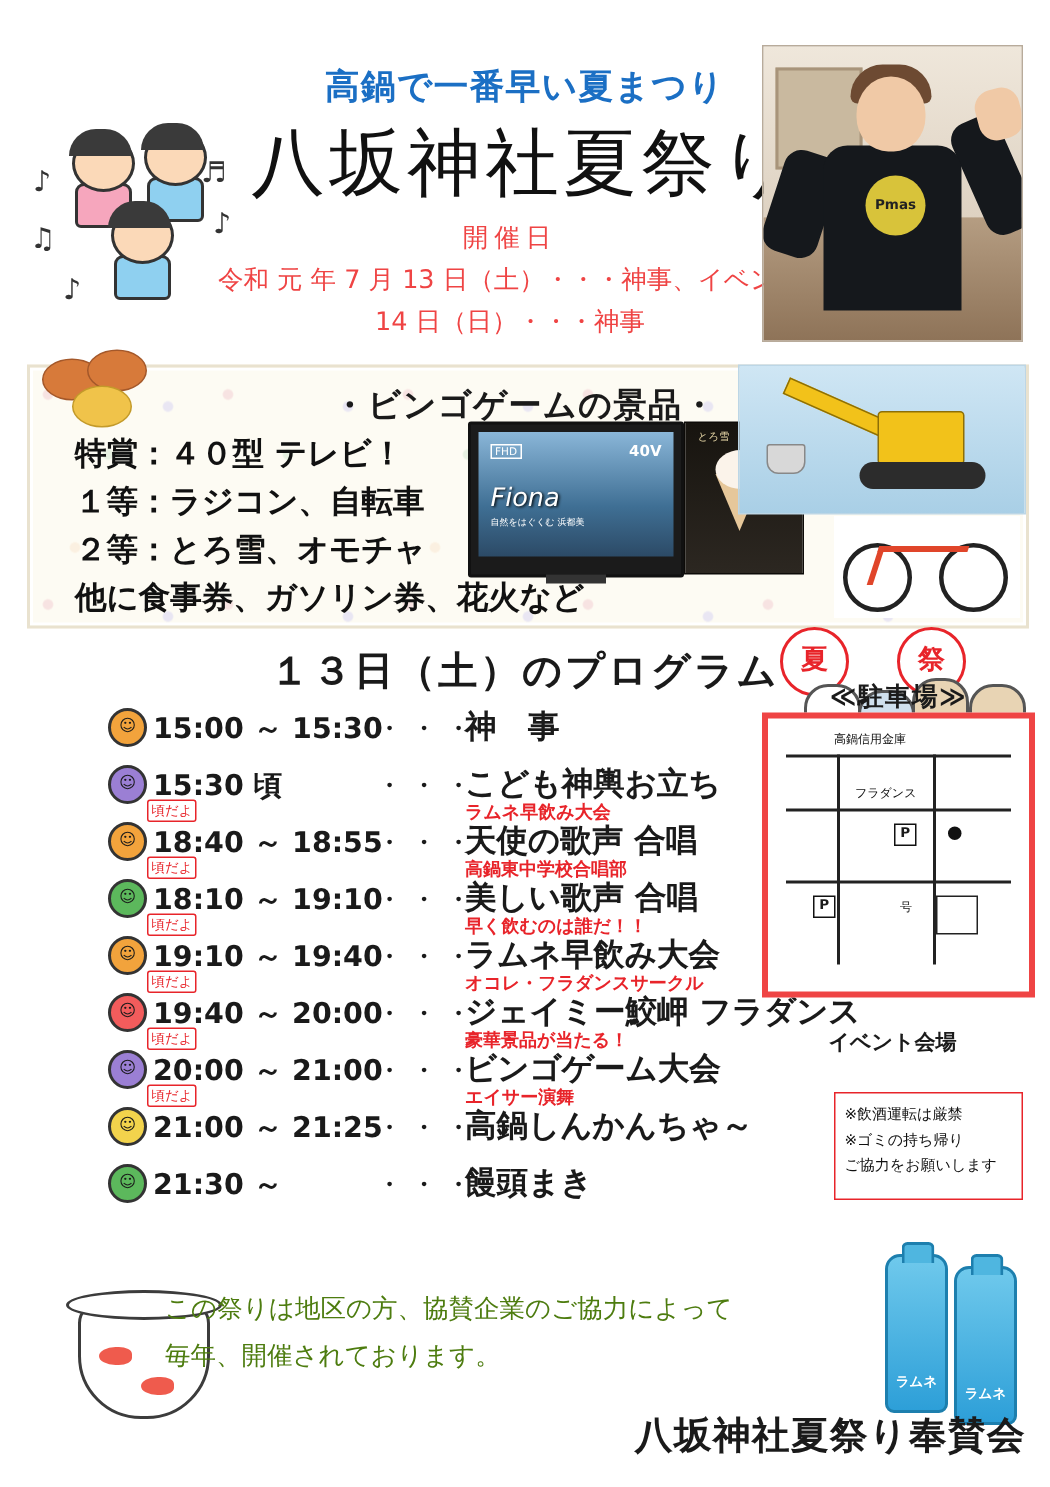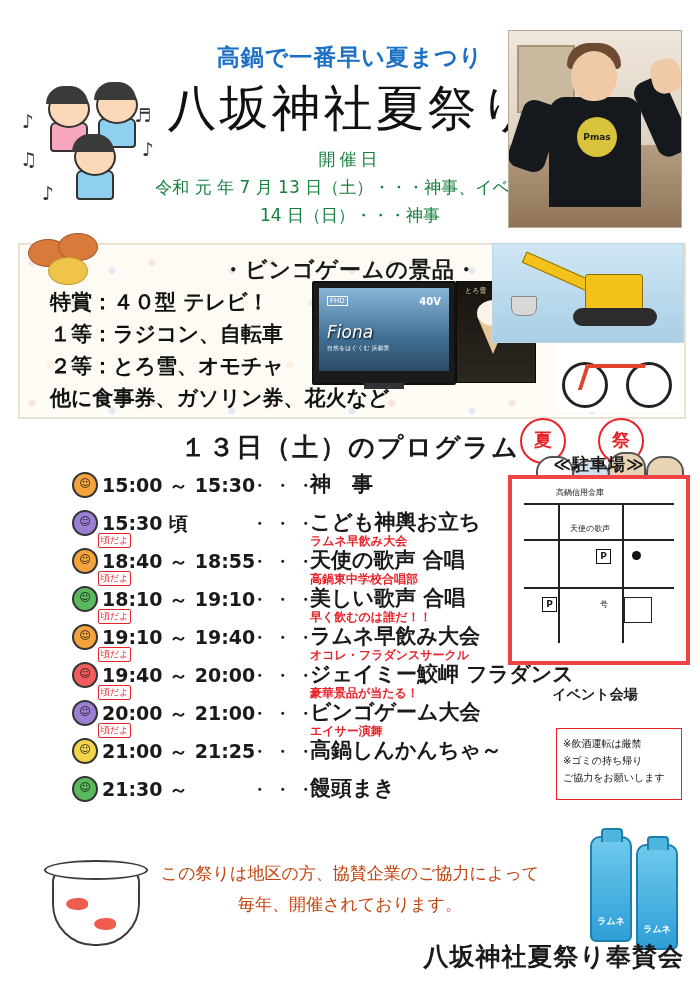--- a/index.html
+++ b/index.html
@@ -38,26 +38,26 @@
     left: 0; top: 76px;
     width: 700px;
     text-align: center;
     font-size: 49px;
     font-weight: normal;
     letter-spacing: 3px;
     color: #111;
   }
   .dateblock {
     position: absolute;
-    left: 140px; top: 145px;
+    left: 130px; top: 145px;
     width: 420px;
     text-align: center;
     font-size: 17px;
     line-height: 28px;
-    color: #15803d;
+    color: #ef4444;
   }
   .dateblock .kaisai { letter-spacing: 4px; }
 
   
   .photo-jaymee {
     position: absolute;
     left: 508px; top: 30px;
     width: 172px; height: 196px;
     background: linear-gradient(#d9cfc0, #cdbfae 45%, #bfae9b);
     border: 1px solid #b8ab9b;
@@ -356,21 +356,21 @@
     border:2px solid #555; background:#fff;
   }
   .m1 { left:536px; top:456px; background:#fff; }
   .m2 { left:572px; top:460px; background:#cfe0ee; }
   .m3 { left:608px; top:452px; background:#e8d4b4; }
   .m4 { left:646px; top:456px; background:#e8d4b4; }
 
   
   .footer-text {
     position:absolute; left:110px; top:858px; width:480px;
-    text-align:center; font-size:17px; line-height:31px; color:#c2410c;
+    text-align:left; font-size:17px; line-height:31px; color:#4d7c0f;
   }
   .goldfish-bowl {
     position:absolute; left:42px; top:840px; width:110px; height:110px;
   }
   .bowl {
     position:absolute; left:10px; top:28px; width:84px; height:74px;
     border:2px solid #3c3c3c; border-radius:14px 14px 42px 42px; background:#fff;
   }
   .bowl-lip {
     position:absolute; left:2px; top:20px; width:100px; height:16px;
@@ -583,21 +583,21 @@
   <div class="uchiwa u2">祭</div>
   <div class="mascot m1"></div>
   <div class="mascot m2"></div>
   <div class="mascot m3"></div>
   <div class="mascot m4"></div>
 
   <div class="parking">
     <div class="ptitle">≪駐車場≫</div>
     <div class="pmap-lbl" style="left:44px; top:8px;">高鍋信用金庫</div>
     <div class="pline" style="left:12px; top:24px; width:150px; height:2px;"></div>
-    <div class="pmap-lbl" style="left:58px; top:44px;">天使の歌声</div>
+    <div class="pmap-lbl" style="left:58px; top:44px;">フラダンス</div>
     <div class="pline" style="left:12px; top:60px; width:150px; height:2px;"></div>
     <div class="pline" style="left:46px; top:24px; width:2px; height:140px;"></div>
     <div class="pline" style="left:110px; top:24px; width:2px; height:140px;"></div>
     <div class="pline" style="left:12px; top:108px; width:150px; height:2px;"></div>
     <div class="pPark" style="left:84px; top:70px;">P</div>
     <div class="pcirc" style="left:120px; top:72px;"></div>
     <div class="pPark" style="left:30px; top:118px;">P</div>
     <div class="pbox" style="left:112px; top:118px; width:26px; height:24px;"></div>
     <div class="pmap-lbl" style="left:88px; top:120px;">号</div>
   </div>

